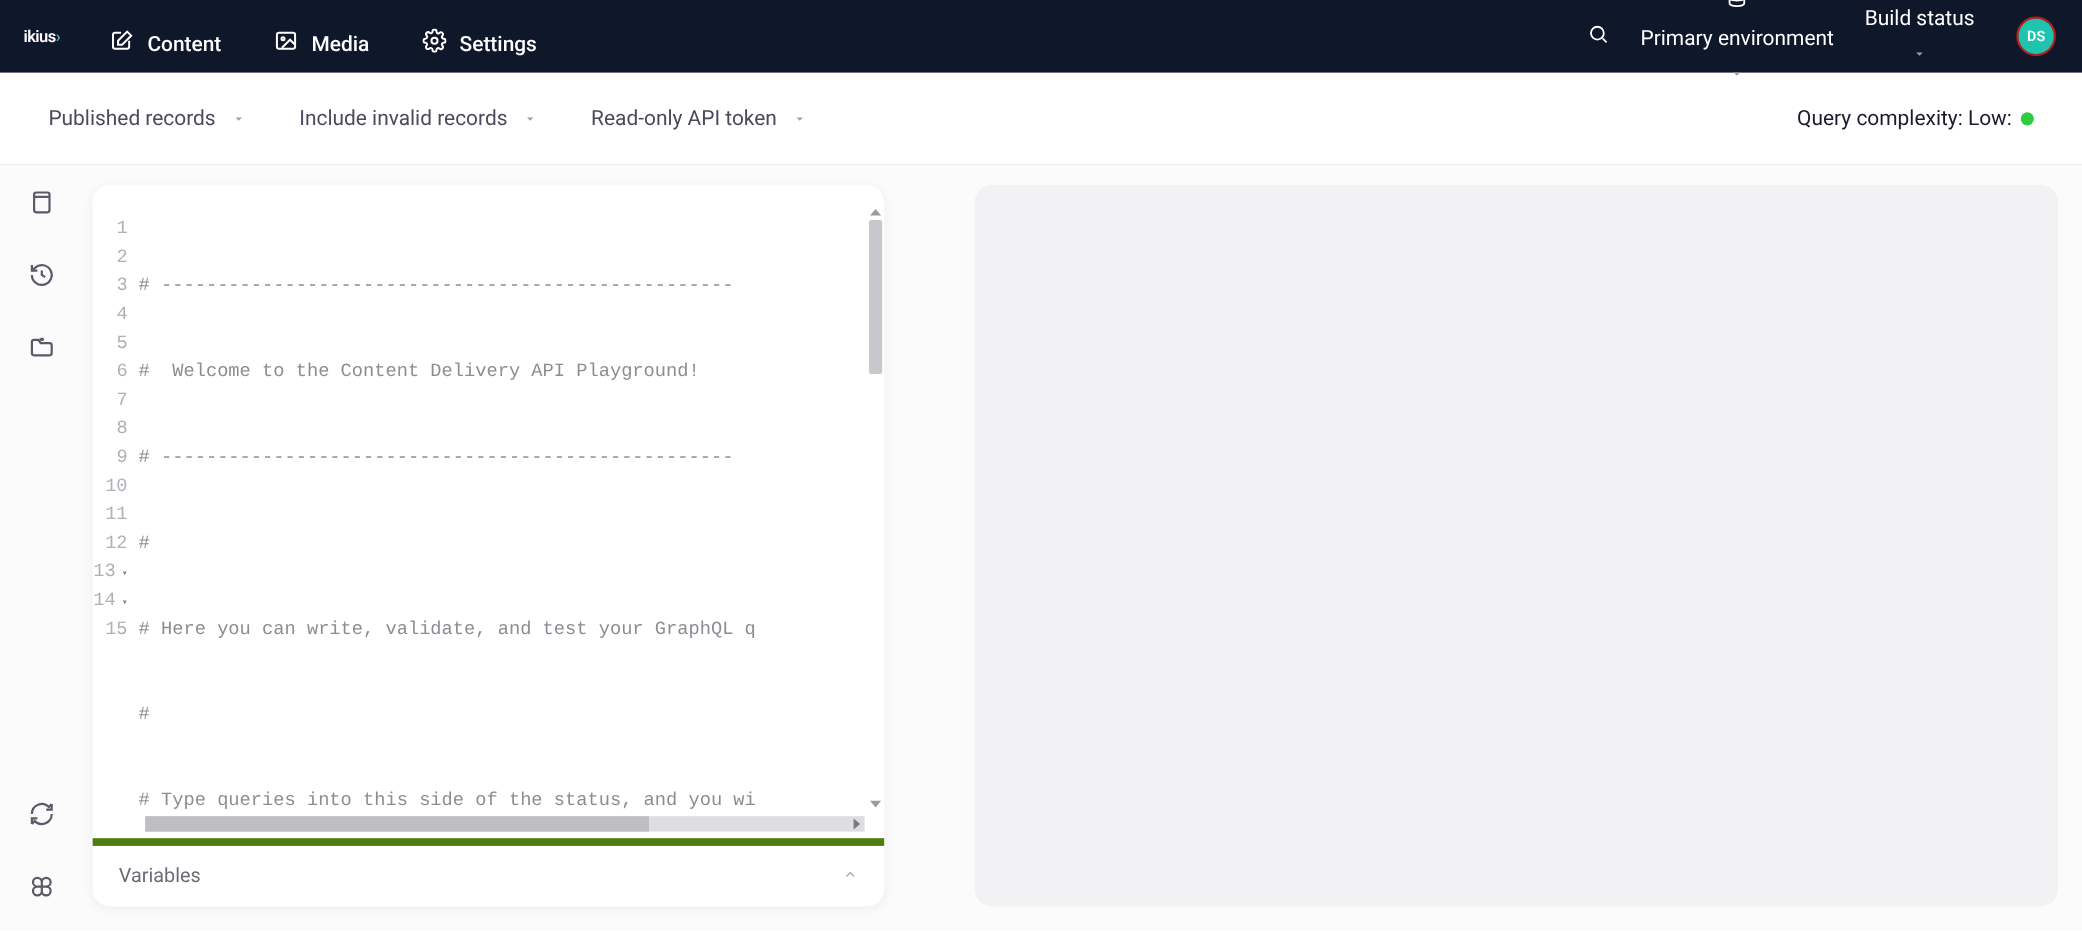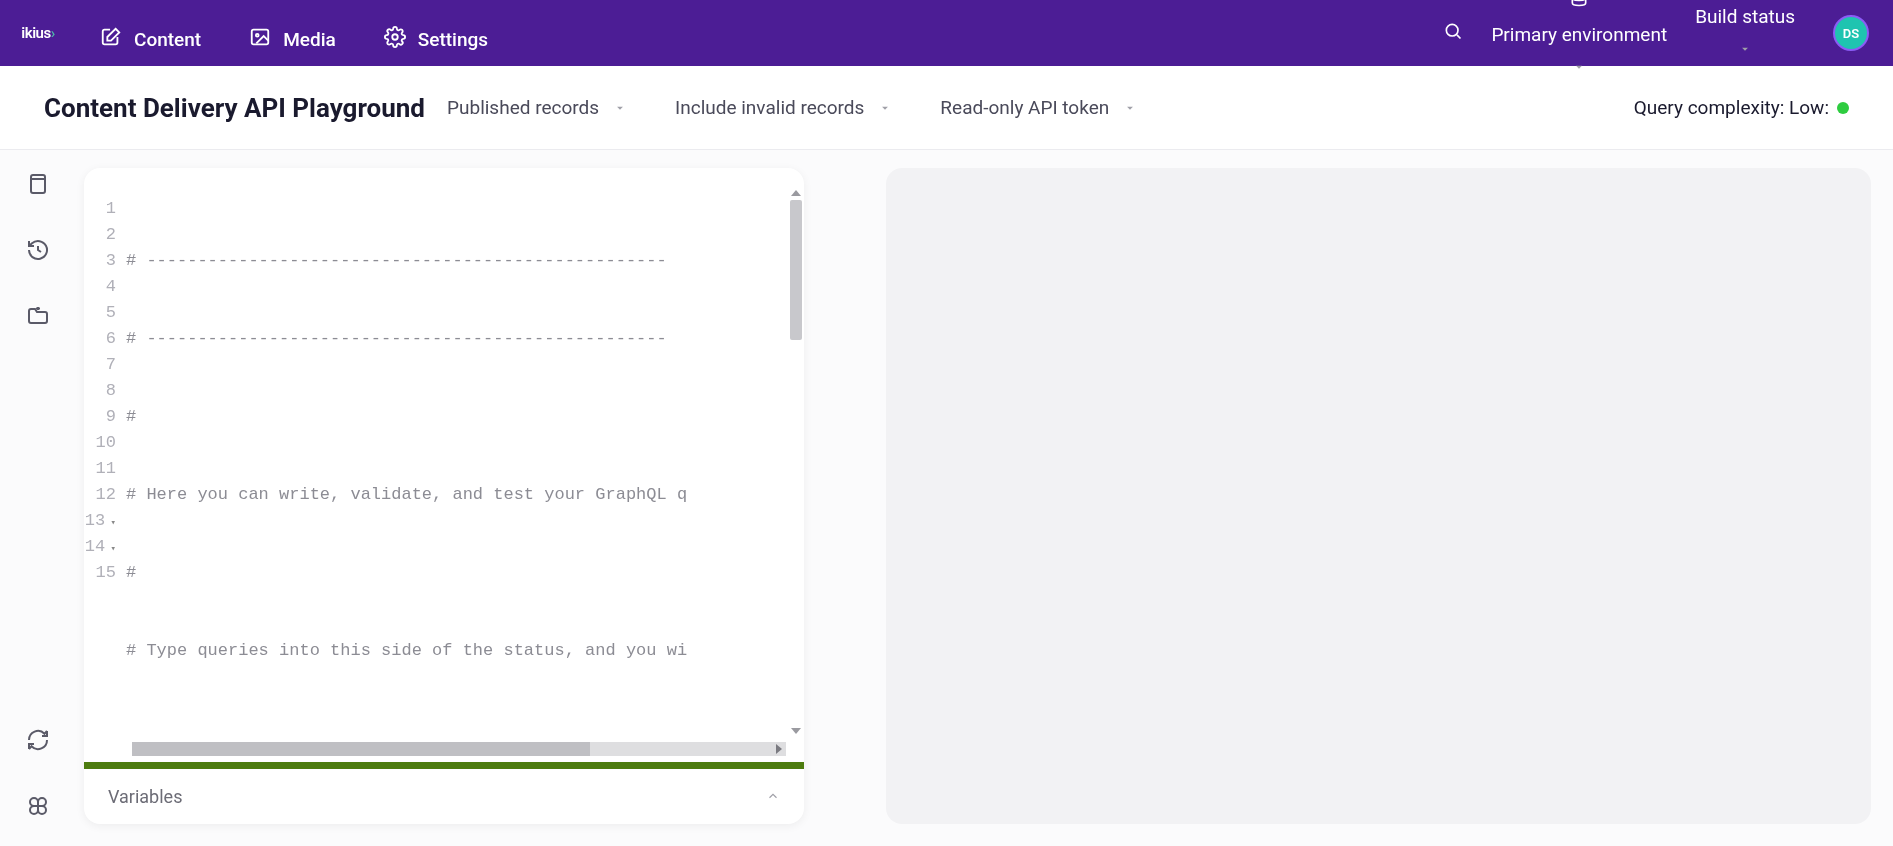--- a/index.html
+++ b/index.html
@@ -8,21 +8,21 @@
   background: #fff;
   color: #1a1a2e;
   width: 1893px;
   height: 846px;
   overflow: hidden;
 }
 
 
 .topnav {
   height: 66px;
-  background: #4c1d95;
+  background: #0f172a;
   display: flex;
   align-items: center;
   color: #fff;
 }
 .logo {
   width: 76px;
   display: flex;
   align-items: center;
   justify-content: center;
   font-weight: 600;
@@ -64,21 +64,21 @@
   gap: 10px;
   font-size: 19px;
   cursor: pointer;
   flex-direction: column;
 }
 .nav-right svg { width: 20px; height: 20px; }
 .avatar {
   width: 36px; height: 36px;
   border-radius: 50%;
   background: #1fc4b0;
-  border: 2px solid #8b5cf6;
+  border: 2px solid #b91c1c;
   display: flex;
   align-items: center;
   justify-content: center;
   font-size: 13px;
   font-weight: 600;
   color: #fff;
   margin-left: 10px;
 }
 
 
@@ -330,21 +330,20 @@
             <path d="M7 10l5 5 5-5z"></path>
           </svg></span>
     </div>
     <div class="avatar">
       <span>DS</span>
     </div>
   </div>
 </div>
 
 <div class="subheader">
-  <div class="page-title">Content Delivery API Playground</div>
   <div class="sub-dropdown">
     <span>Published records</span>
     <span class="caret">
         <svg viewBox="0 0 24 24" fill="currentColor">
           <path d="M7 10l5 5 5-5z"></path>
         </svg>
       </span>
   </div>
   <div class="sub-dropdown">
     <span>Include invalid records</span>
@@ -422,20 +421,21 @@
             <div class="ln">9</div>
             <div class="ln">10</div>
             <div class="ln">11</div>
             <div class="ln">12</div>
             <div class="ln fold">13</div>
             <div class="ln fold">14</div>
             <div class="ln">15</div>
           </div>
           <div class="code">
             <div class="cl"># ---------------------------------------------------</div>
+            <div class="cl">#  Welcome to the Content Delivery API Playground!</div>
             <div class="cl"># ---------------------------------------------------</div>
             <div class="cl">#</div>
             <div class="cl"># Here you can write, validate, and test your GraphQL q</div>
             <div class="cl">#</div>
             <div class="cl"># Type queries into this side of the status, and you wi</div>
             
             
             
             
             

